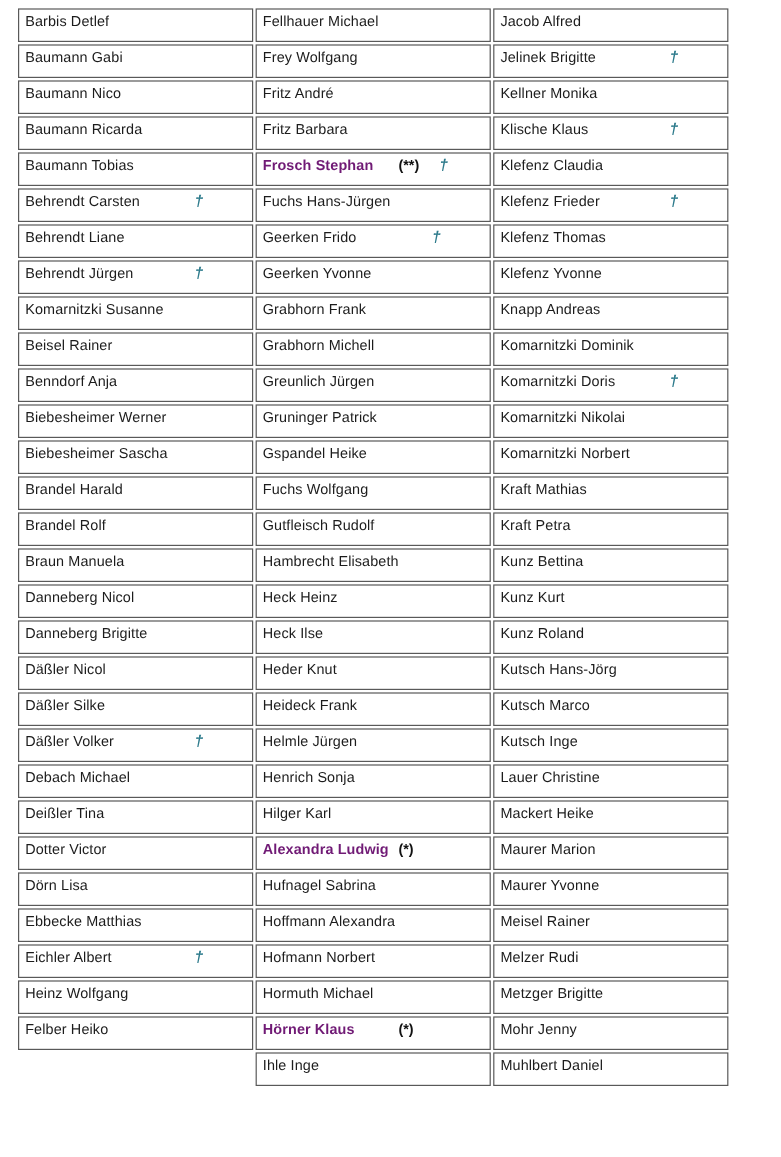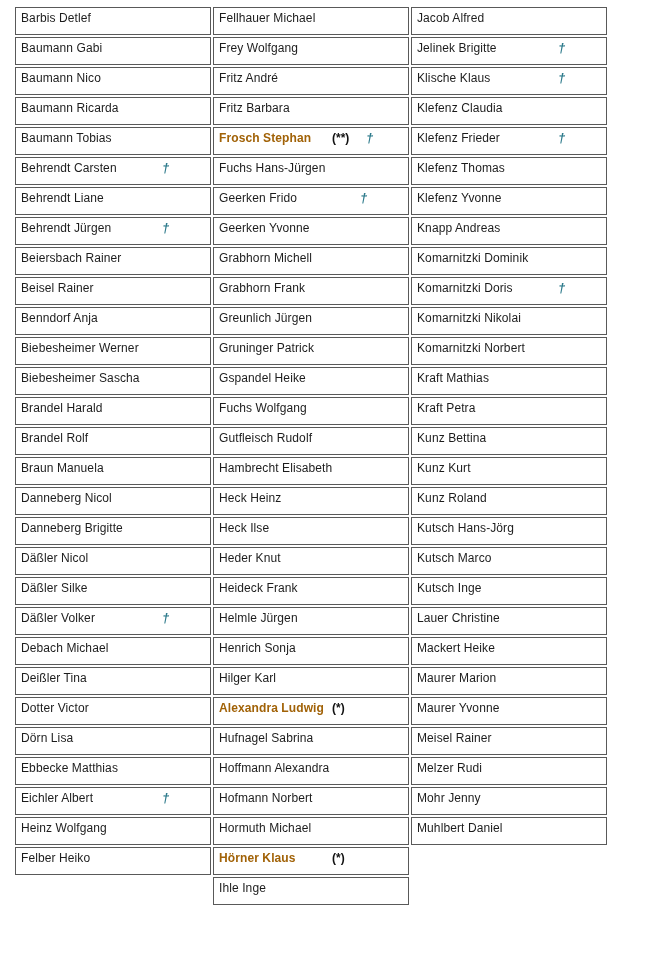--- a/index.html
+++ b/index.html
@@ -38,21 +38,21 @@
     border: 1px solid #595959;
     background: #ffffff;
     padding: 4px 4px 0 5px;
     font-size: 12px;
     line-height: 13px;
     color: #1c1c1c;
     white-space: nowrap;
     overflow: hidden;
   }
   .nm { letter-spacing: 0.1px; }
-  .b  { font-weight: bold; color: #a16207; }
+  .b  { font-weight: bold; color: #701a75; }
   .mk {
     position: absolute;
     left: 118px;
     top: 4px;
     font-weight: bold;
     color: #111;
   }
   .dg {
     position: absolute;
     left: 146px;
@@ -70,21 +70,21 @@
   <div class="cols">
     <div class="col">
         <div class="cell"><span class="nm">Barbis Detlef</span></div>
         <div class="cell"><span class="nm">Baumann Gabi</span></div>
         <div class="cell"><span class="nm">Baumann Nico</span></div>
         <div class="cell"><span class="nm">Baumann Ricarda</span></div>
         <div class="cell"><span class="nm">Baumann Tobias</span></div>
         <div class="cell"><span class="nm">Behrendt Carsten</span><span class="dg" style="color: rgb(46, 123, 140);">†</span></div>
         <div class="cell"><span class="nm">Behrendt Liane</span></div>
         <div class="cell"><span class="nm">Behrendt Jürgen</span><span class="dg" style="color: rgb(46, 123, 140);">†</span></div>
-        <div class="cell"><span class="nm">Beiersbach Rainer</span></div>
+        <div class="cell"><span class="nm">Komarnitzki Susanne</span></div>
         <div class="cell"><span class="nm">Beisel Rainer</span></div>
         <div class="cell"><span class="nm">Benndorf Anja</span></div>
         <div class="cell"><span class="nm">Biebesheimer Werner</span></div>
         <div class="cell"><span class="nm">Biebesheimer Sascha</span></div>
         <div class="cell"><span class="nm">Brandel Harald</span></div>
         <div class="cell"><span class="nm">Brandel Rolf</span></div>
         <div class="cell"><span class="nm">Braun Manuela</span></div>
         <div class="cell"><span class="nm">Danneberg Nicol</span></div>
         <div class="cell"><span class="nm">Danneberg Brigitte</span></div>
         <div class="cell"><span class="nm">Däßler Nicol</span></div>
@@ -101,22 +101,22 @@
       </div>
     <div class="col">
         <div class="cell"><span class="nm">Fellhauer Michael</span></div>
         <div class="cell"><span class="nm">Frey Wolfgang</span></div>
         <div class="cell"><span class="nm">Fritz André</span></div>
         <div class="cell"><span class="nm">Fritz Barbara</span></div>
         <div class="cell"><span class="nm b">Frosch Stephan</span><span class="mk">(**)</span><span class="dg dg2" style="color: rgb(46, 123, 140);">†</span></div>
         <div class="cell"><span class="nm">Fuchs Hans-Jürgen</span></div>
         <div class="cell"><span class="nm">Geerken Frido</span><span class="dg" style="color: rgb(46, 123, 140);">†</span></div>
         <div class="cell"><span class="nm">Geerken Yvonne</span></div>
+        <div class="cell"><span class="nm">Grabhorn Frank</span></div>
         <div class="cell"><span class="nm">Grabhorn Michell</span></div>
-        <div class="cell"><span class="nm">Grabhorn Frank</span></div>
         <div class="cell"><span class="nm">Greunlich Jürgen</span></div>
         <div class="cell"><span class="nm">Gruninger Patrick</span></div>
         <div class="cell"><span class="nm">Gspandel Heike</span></div>
         <div class="cell"><span class="nm">Fuchs Wolfgang</span></div>
         <div class="cell"><span class="nm">Gutfleisch Rudolf</span></div>
         <div class="cell"><span class="nm">Hambrecht Elisabeth</span></div>
         <div class="cell"><span class="nm">Heck Heinz</span></div>
         <div class="cell"><span class="nm">Heck Ilse</span></div>
         <div class="cell"><span class="nm">Heder Knut</span></div>
         <div class="cell"><span class="nm">Heideck Frank</span></div>
@@ -127,20 +127,21 @@
         <div class="cell"><span class="nm">Hufnagel Sabrina</span></div>
         <div class="cell"><span class="nm">Hoffmann Alexandra</span></div>
         <div class="cell"><span class="nm">Hofmann Norbert</span></div>
         <div class="cell"><span class="nm">Hormuth Michael</span></div>
         <div class="cell"><span class="nm b">Hörner Klaus</span><span class="mk">(*)</span></div>
         <div class="cell"><span class="nm">Ihle Inge</span></div>
       </div>
     <div class="col">
         <div class="cell"><span class="nm">Jacob Alfred</span></div>
         <div class="cell"><span class="nm">Jelinek Brigitte</span><span class="dg" style="color: rgb(46, 123, 140);">†</span></div>
+        <div class="cell"><span class="nm">Kellner Monika</span></div>
         <div class="cell"><span class="nm">Klische Klaus</span><span class="dg" style="color: rgb(46, 123, 140);">†</span></div>
         <div class="cell"><span class="nm">Klefenz Claudia</span></div>
         <div class="cell"><span class="nm">Klefenz Frieder</span><span class="dg" style="color: rgb(46, 123, 140);">†</span></div>
         <div class="cell"><span class="nm">Klefenz Thomas</span></div>
         <div class="cell"><span class="nm">Klefenz Yvonne</span></div>
         <div class="cell"><span class="nm">Knapp Andreas</span></div>
         <div class="cell"><span class="nm">Komarnitzki Dominik</span></div>
         <div class="cell"><span class="nm">Komarnitzki Doris</span><span class="dg" style="color: rgb(46, 123, 140);">†</span></div>
         <div class="cell"><span class="nm">Komarnitzki Nikolai</span></div>
         <div class="cell"><span class="nm">Komarnitzki Norbert</span></div>
@@ -151,17 +152,18 @@
         <div class="cell"><span class="nm">Kunz Roland</span></div>
         <div class="cell"><span class="nm">Kutsch Hans-Jörg</span></div>
         <div class="cell"><span class="nm">Kutsch Marco</span></div>
         <div class="cell"><span class="nm">Kutsch Inge</span></div>
         <div class="cell"><span class="nm">Lauer Christine</span></div>
         <div class="cell"><span class="nm">Mackert Heike</span></div>
         <div class="cell"><span class="nm">Maurer Marion</span></div>
         <div class="cell"><span class="nm">Maurer Yvonne</span></div>
         <div class="cell"><span class="nm">Meisel Rainer</span></div>
         <div class="cell"><span class="nm">Melzer Rudi</span></div>
+        <div class="cell"><span class="nm">Metzger Brigitte</span></div>
         <div class="cell"><span class="nm">Mohr Jenny</span></div>
         <div class="cell"><span class="nm">Muhlbert Daniel</span></div>
       </div>
   </div>
 </div>
 
 </body></html>

